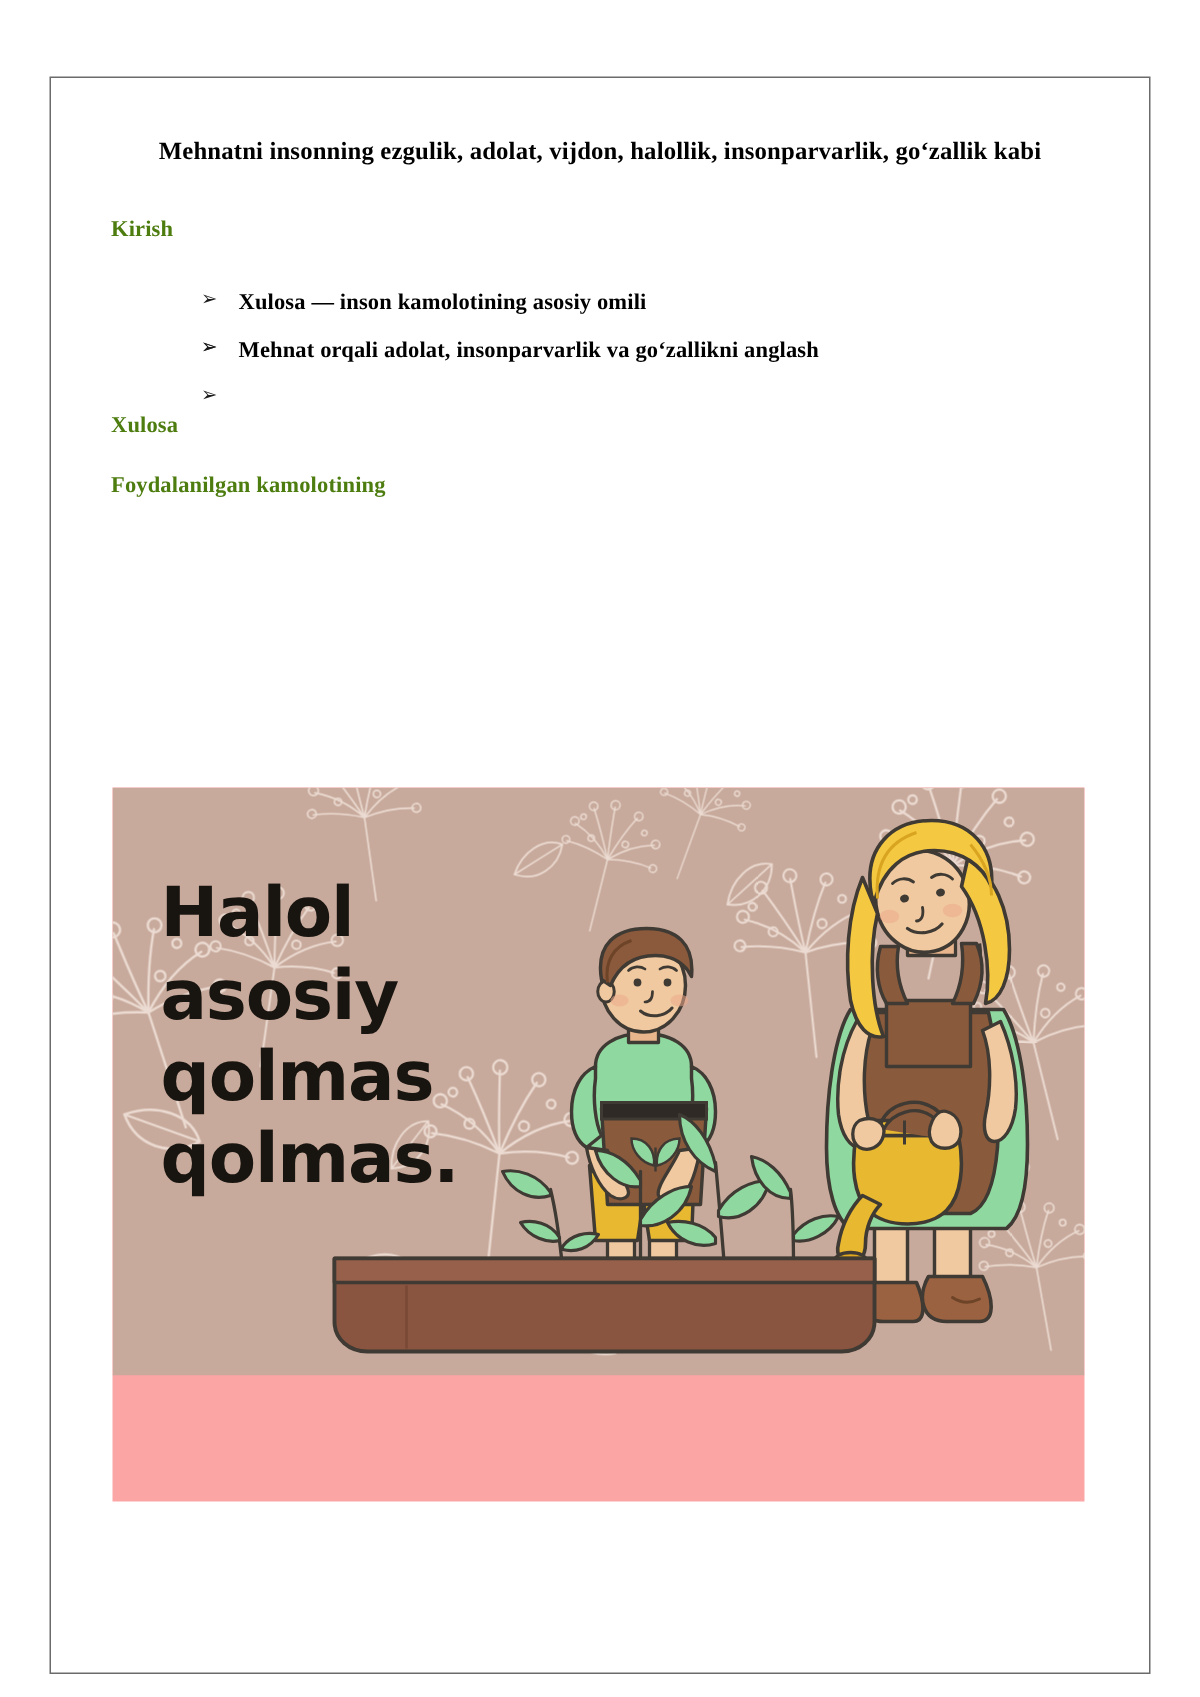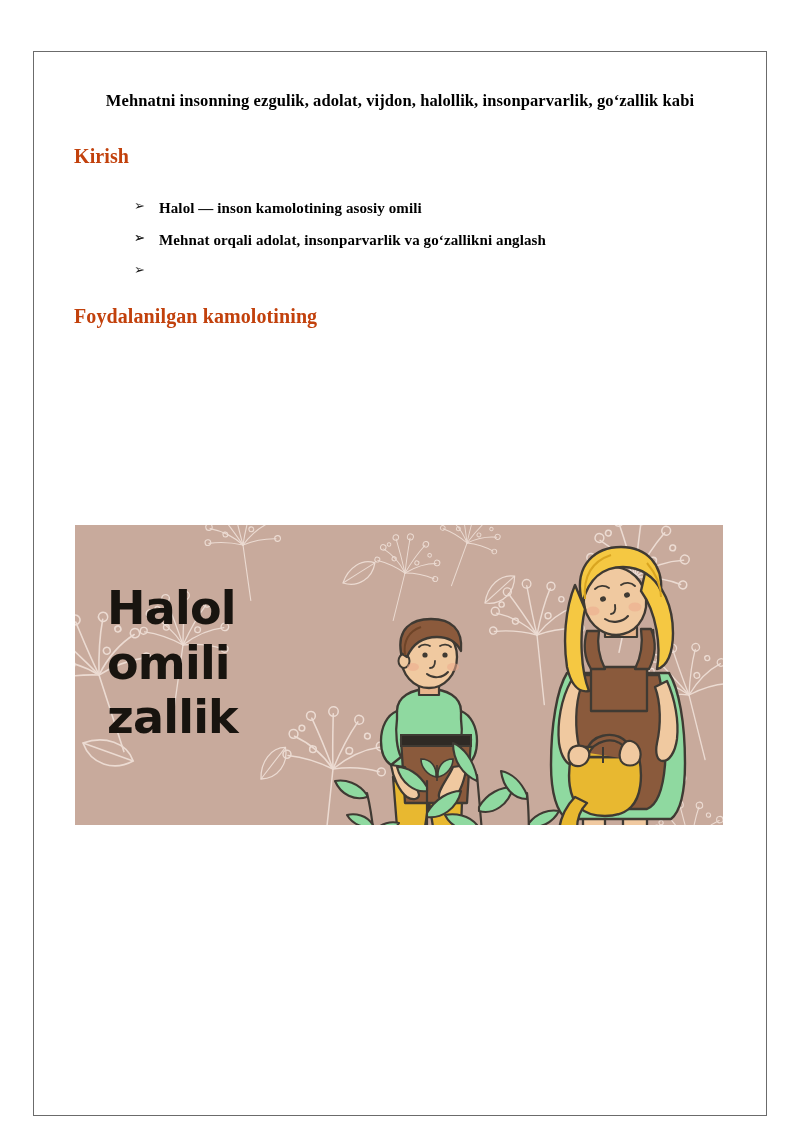--- a/index.html
+++ b/index.html
@@ -40,23 +40,23 @@
     line-height: 1.85;
     text-align: center;
     letter-spacing: 0.1px;
     margin: 0;
   }
   .doc-title .line2 {
     display: block;
   }
 
   .heading {
-    font-size: 20px;
+    font-size: 15px;
     font-weight: bold;
-    color: #c2410c;
+    color: #4d7c0f;
     margin: 0;
     letter-spacing: 0.1px;
   }
 
   .gap-kirish { height: 28px; }
   .gap-list   { height: 24px; }
   .gap-xulosa { height: 26px; }
   .gap-foyd   { height: 23px; }
 
   .bullet-list {
@@ -83,21 +83,21 @@
     font-weight: normal;
     color: #1a1a1a;
   }
 
   
   .poster {
     position: absolute;
     left: 41px;
     top: 473px;
     width: 648px;
-    height: 300px;
+    height: 476px;
     background: #fca5a5;
     overflow: hidden;
   }
   .poster svg { display: block; width: 648px; height: 392px; }
 
   .poster-text {
     position: absolute;
     left: 32px;
     top: 56px;
     width: 290px;
@@ -124,36 +124,37 @@
 
     <div class="gap-kirish"></div>
 
     <div class="heading">Kirish</div>
 
     <div class="gap-list"></div>
 
     <ul class="bullet-list">
       <li class="bullet-item">
         <span class="bullet-marker">➢</span>
-        <span>Halol — inson kamolotining asosiy omili</span>
+        <span>Xulosa — inson kamolotining asosiy omili</span>
       </li>
       <li class="bullet-item">
         <span class="bullet-marker">➢</span>
       </li>
       <li class="bullet-item">
         <span class="bullet-marker">➢</span>
         <span>Mehnat orqali adolat, insonparvarlik va go‘zallikni anglash</span>
       </li>
       <li class="bullet-item">
         <span class="bullet-marker">➢</span>
       </li>
     </ul>
 
     <div class="gap-xulosa"></div>
 
+    <div class="heading">Xulosa</div>
 
     <div class="gap-foyd"></div>
 
     <div class="heading">Foydalanilgan kamolotining</div>
 
   </div>
 
   <div class="poster">
 
     <svg viewBox="0 0 648 392" xmlns="http://www.w3.org/2000/svg">
@@ -345,19 +346,20 @@
           <path d="M148,314 L508,314 L508,356 C508,368 498,376 486,376 L170,376 C158,376 148,368 148,356 Z" fill="#8a5540" stroke="#3f3a33" stroke-width="2.6" stroke-linejoin="round"></path>
           <path d="M148,314 L508,314 L508,330 L148,330 Z" fill="#96604a" stroke="#3f3a33" stroke-width="2.4" stroke-linejoin="round"></path>
           <path d="M196,332 L196,374" fill="none" stroke="#6f4131" stroke-width="1.8" opacity="0.6"></path>
         </g>
 
       </g>
     </svg>
 
     <div class="poster-text">
       <span>Halol</span>
-      <span>omili</span>
-      <span>zallik</span>
+      <span>asosiy</span>
+      <span>qolmas</span>
+      <span>qolmas.</span>
     </div>
 
   </div>
 
 </div>
 
 </body></html>

